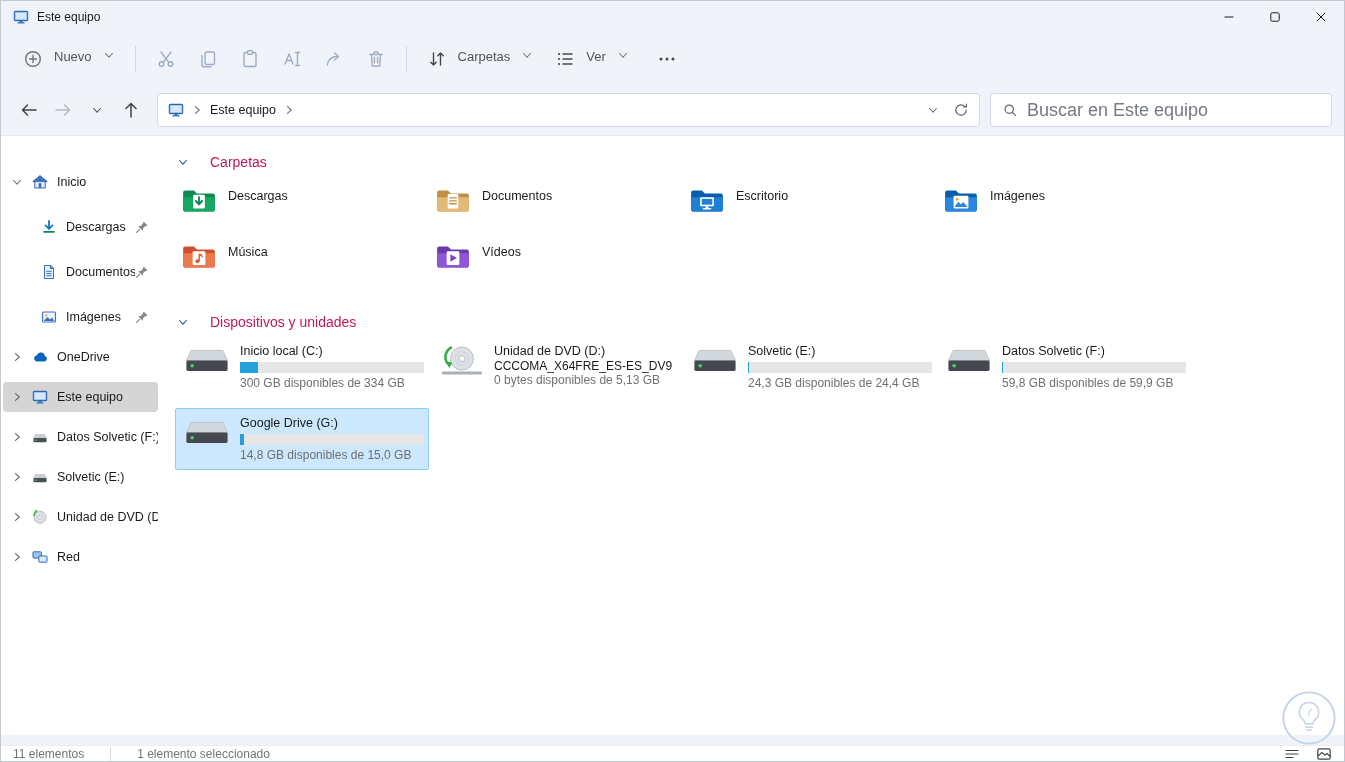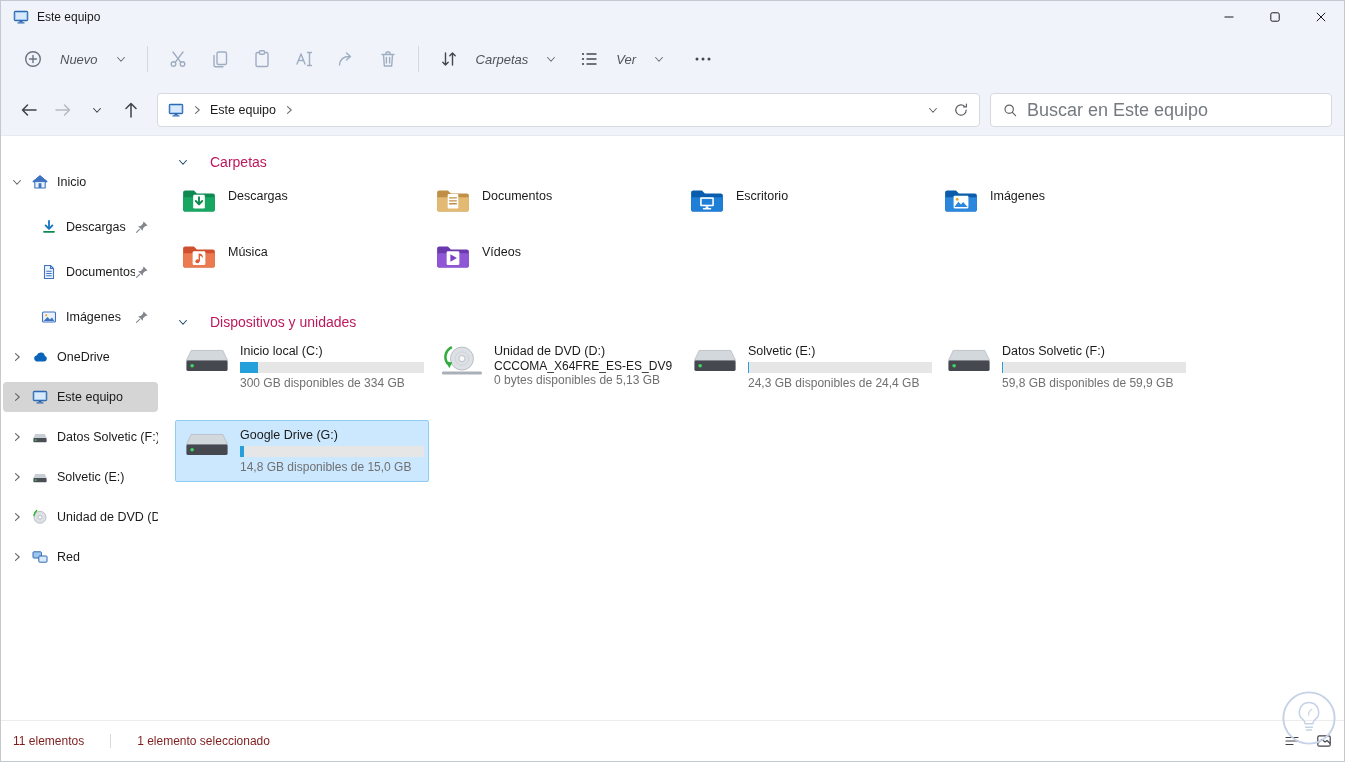--- a/index.html
+++ b/index.html
@@ -16,21 +16,21 @@
 
   
   .titlebar { height:32px; display:flex; align-items:center; }
   .title-left { display:flex; align-items:center; gap:8px; padding-left:12px; flex:1; }
   .title-text { font-size:12px; }
   .win-controls { display:flex; height:32px; }
   .win-btn { width:46px; height:32px; display:flex; align-items:center; justify-content:center; color:#1a1a1a; }
 
   
   .toolbar { height:52px; display:flex; align-items:center; padding:0 12px; gap:2px; }
-  .tb-btn { display:flex; align-items:center; gap:17px; padding:8px 10px; border-radius:5px; color:#44474c;font-style:italic; }
+  .tb-btn { display:flex; align-items:flex-start; gap:11px; padding:8px 10px; border-radius:5px; color:#44474c; }
   .tb-btn .lbl { font-size:13px; color:#50545a; }
   .tb-icon { width:40px; height:36px; display:flex; align-items:center; justify-content:center; border-radius:5px; color:#9fadc2; }
   .tb-icon.dark { color:#44474c; }
   .tb-sep { width:1px; height:26px; background:#d4d9e0; margin:0 8px; }
   .chev { color:#6a6f76; }
 
   
   .navbar { height:50px; display:flex; align-items:center; padding:0 12px; }
   .nav-btn { width:32px; height:32px; display:flex; align-items:center; justify-content:center; border-radius:5px; color:#3f4349; margin-right:2px; }
   .nav-btn.disabled { color:#b4bac1; }
@@ -56,31 +56,31 @@
   
   .main { flex:1; padding:14px 0 0 14px; position:relative; }
   .section-header { display:flex; align-items:center; gap:21px; color:#be185d; font-size:14px; padding:4px 0 4px 2px;text-align:right; }
   .sec-chev { display:flex; color:#17456e; }
   .folder-grid { display:grid; grid-template-columns:repeat(4,254px); margin-top:4px; }
   .folder-item { display:flex; gap:11px; padding:8px 6px; height:56px; }
   .folder-item svg { width:36px; height:30px; flex-shrink:0; }
   .folder-label { margin-top:3px; }
   .drive-grid { display:grid; grid-template-columns:repeat(4,254px); margin-top:2px; row-gap:10px; }
   .drive-item { display:flex; gap:10px; padding:7px 8px; border:1px solid transparent; border-radius:2px; align-items:flex-start; }
-  .drive-item.sel { background:var(--selection-fill,#cce8ff); border-color:var(--selection-border,#8ecdf3);margin-top:12px; }
+  .drive-item.sel { background:var(--selection-fill,#cce8ff); border-color:var(--selection-border,#8ecdf3); }
   .drive-icon { width:46px; height:33px; flex-shrink:0; }
   .drive-info { display:flex; flex-direction:column; min-width:0; flex:1; }
   .drive-name { white-space:nowrap; }
   .drive-sub { font-size:12px; white-space:nowrap; margin-top:1px; }
   .drive-bar { width:184px; height:11px; background:var(--bar-track,#e6e6e6); margin:4px 0 3px; }
   .drive-fill { height:100%; background:var(--bar-fill,#26a0da); }
   .drive-detail { color:#707070; font-size:12px; white-space:nowrap; }
 
   
-  .statusbar { position:absolute; left:0; right:0; bottom:0; height:41px; background:#fff; border-top:1px solid #ececec; display:flex; align-items:center; padding:0 12px; font-size:12px; color:#7f1d1d; gap:26px; }
+  .statusbar { position:absolute; left:0; right:0; bottom:0; height:16px; background:#fff; border-top:1px solid #ececec; display:flex; align-items:center; padding:0 12px; font-size:12px; color:#737373; gap:26px; }
   .status-sep { width:1px; height:14px; background:#d9d9d9; }
   .status-right { margin-left:auto; display:flex; gap:16px; color:#3f4349; align-items:center; }
   .watermark { position:absolute; right:6px; bottom:14px; width:58px; height:58px; color:#c6d2e6; }
 </style>
 </head>
 <body>
 
 <svg width="0" height="0" style="position:absolute" aria-hidden="true">
 <defs>
   <symbol id="i-monitor-color" viewBox="0 0 16 16">

